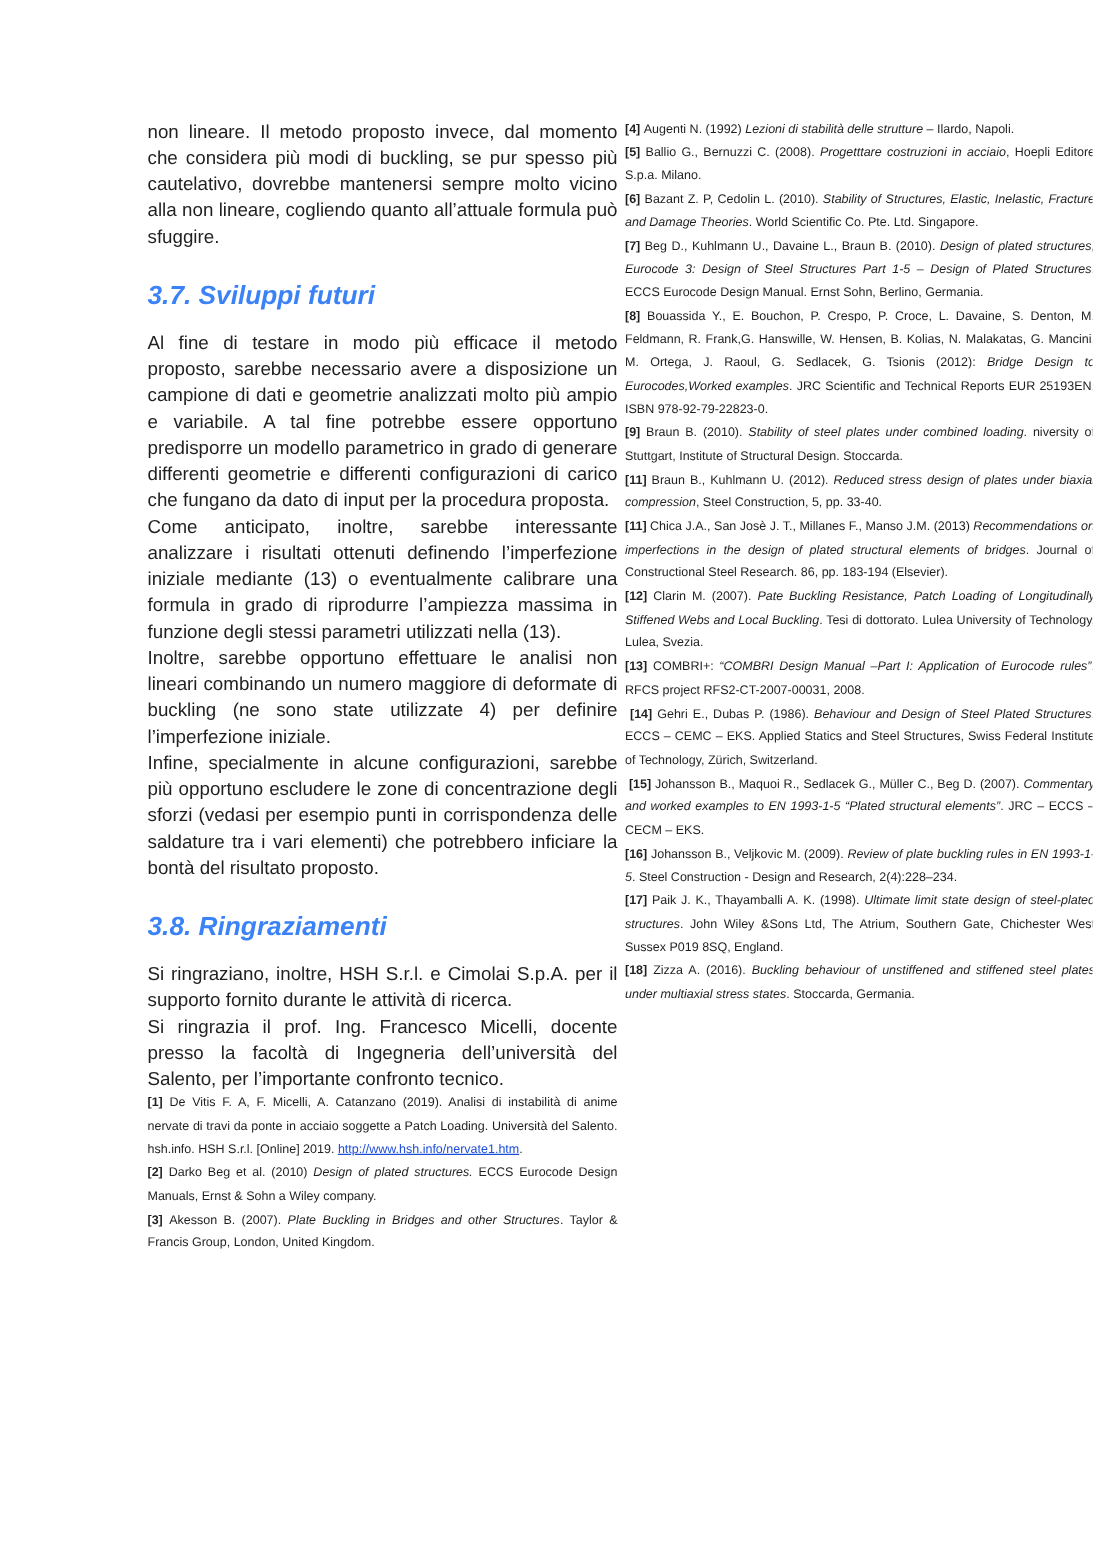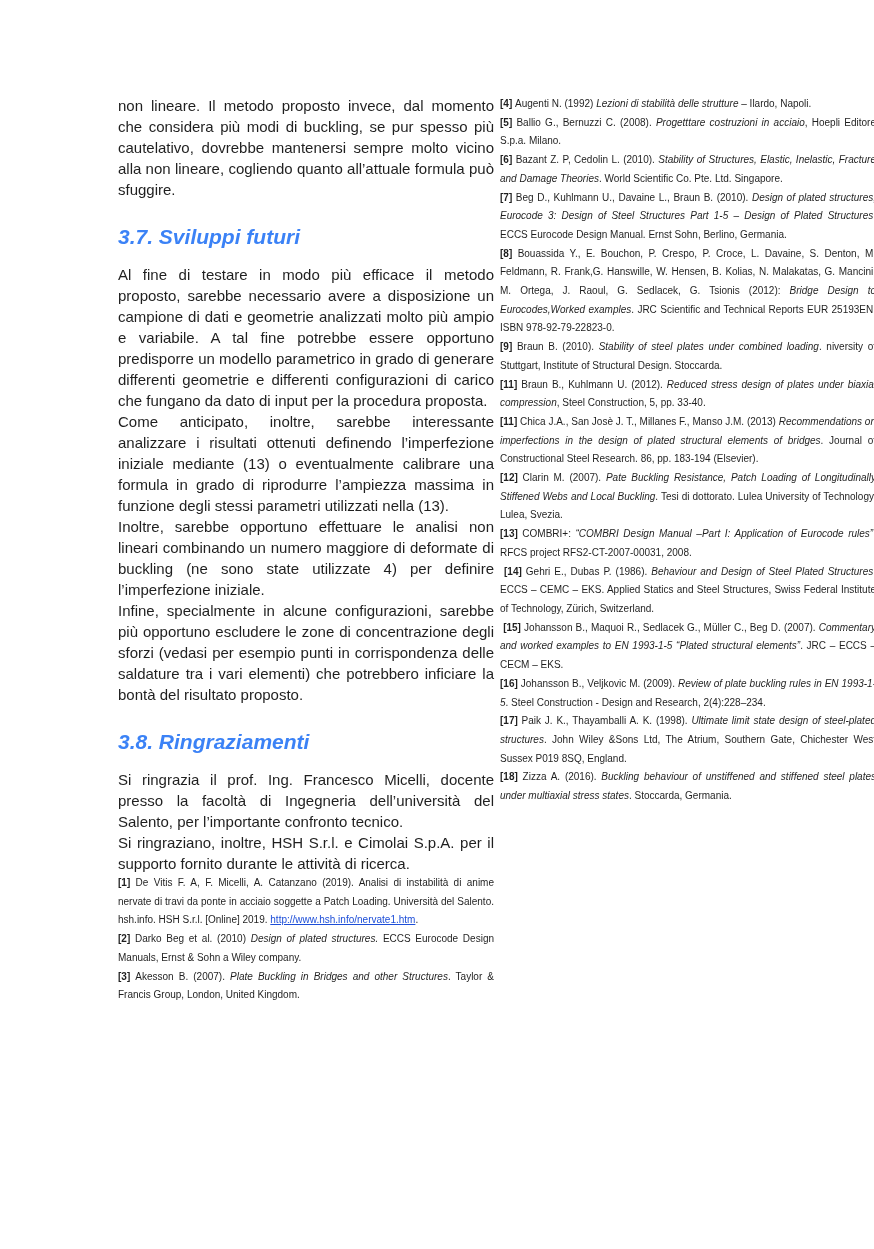--- a/index.html
+++ b/index.html
@@ -50,22 +50,22 @@
   <div class="col">
     <p class="body-text">non lineare. Il metodo proposto invece, dal momento che considera più modi di buckling, se pur spesso più cautelativo, dovrebbe mantenersi sempre molto vicino alla non lineare, cogliendo quanto all’attuale formula può sfuggire.</p>
 
     <h3 class="section-heading">3.7. Sviluppi futuri</h3>
     <p class="body-text">Al fine di testare in modo più efficace il metodo proposto, sarebbe necessario avere a disposizione un campione di dati e geometrie analizzati molto più ampio e variabile. A tal fine potrebbe essere opportuno predisporre un modello parametrico in grado di generare differenti geometrie e differenti configurazioni di carico che fungano da dato di input per la procedura proposta.</p>
     <p class="body-text">Come anticipato, inoltre, sarebbe interessante analizzare i risultati ottenuti definendo l’imperfezione iniziale mediante (13) o eventualmente calibrare una formula in grado di riprodurre l’ampiezza massima in funzione degli stessi parametri utilizzati nella (13).</p>
     <p class="body-text">Inoltre, sarebbe opportuno effettuare le analisi non lineari combinando un numero maggiore di deformate di buckling (ne sono state utilizzate 4) per definire l’imperfezione iniziale.</p>
     <p class="body-text">Infine, specialmente in alcune configurazioni, sarebbe più opportuno escludere le zone di concentrazione degli sforzi (vedasi per esempio punti in corrispondenza delle saldature tra i vari elementi) che potrebbero inficiare la bontà del risultato proposto.</p>
 
     <h3 class="section-heading">3.8. Ringraziamenti</h3>
+    <p class="body-text">Si ringraziano, inoltre, HSH S.r.l. e Cimolai S.p.A. per il supporto fornito durante le attività di ricerca.</p>
     <p class="body-text">Si ringrazia il prof. Ing. Francesco Micelli, docente presso la facoltà di Ingegneria dell’università del Salento, per l’importante confronto tecnico.</p>
-    <p class="body-text">Si ringraziano, inoltre, HSH S.r.l. e Cimolai S.p.A. per il supporto fornito durante le attività di ricerca.</p>
 
     <div class="refs">
         <p class="ref"><span class="num">[1] </span><span>De Vitis F. A, F. Micelli, A. Catanzano (2019). Analisi di instabilità di anime nervate di travi da ponte in acciaio soggette a Patch Loading. Università del Salento. hsh.info. HSH S.r.l. [Online] 2019. </span><a href="#">http://www.hsh.info/nervate1.htm</a><span>.</span></p>
         <p class="ref"><span class="num">[2] </span><span>Darko Beg et al. (2010) </span><span class="it">Design of plated structures.</span><span> ECCS Eurocode Design Manuals, Ernst &amp; Sohn a Wiley company.</span></p>
         <p class="ref"><span class="num">[3] </span><span>Akesson B. (2007). </span><span class="it">Plate Buckling in Bridges and other Structures</span><span>. Taylor &amp; Francis Group, London, United Kingdom.</span></p>
       </div>
   </div>
 
   <div class="col">
     <div class="refs">

